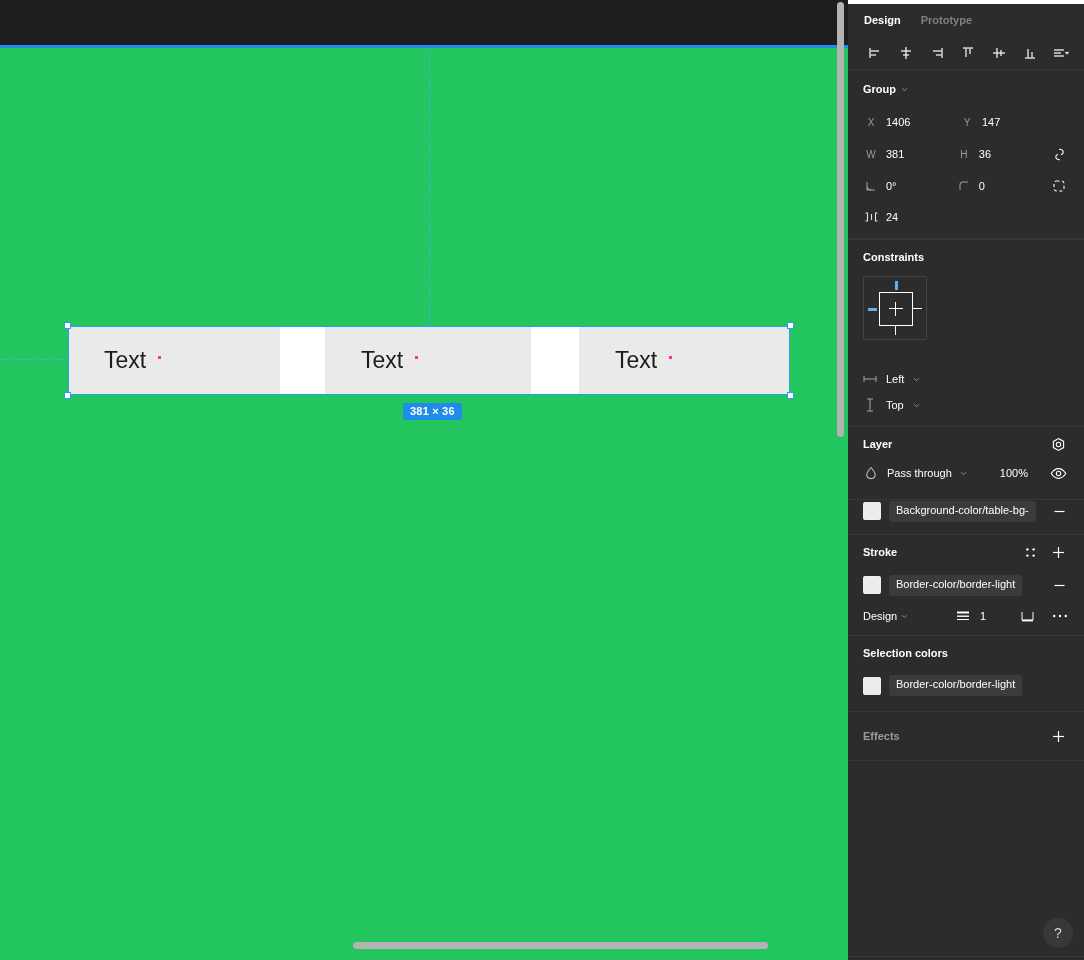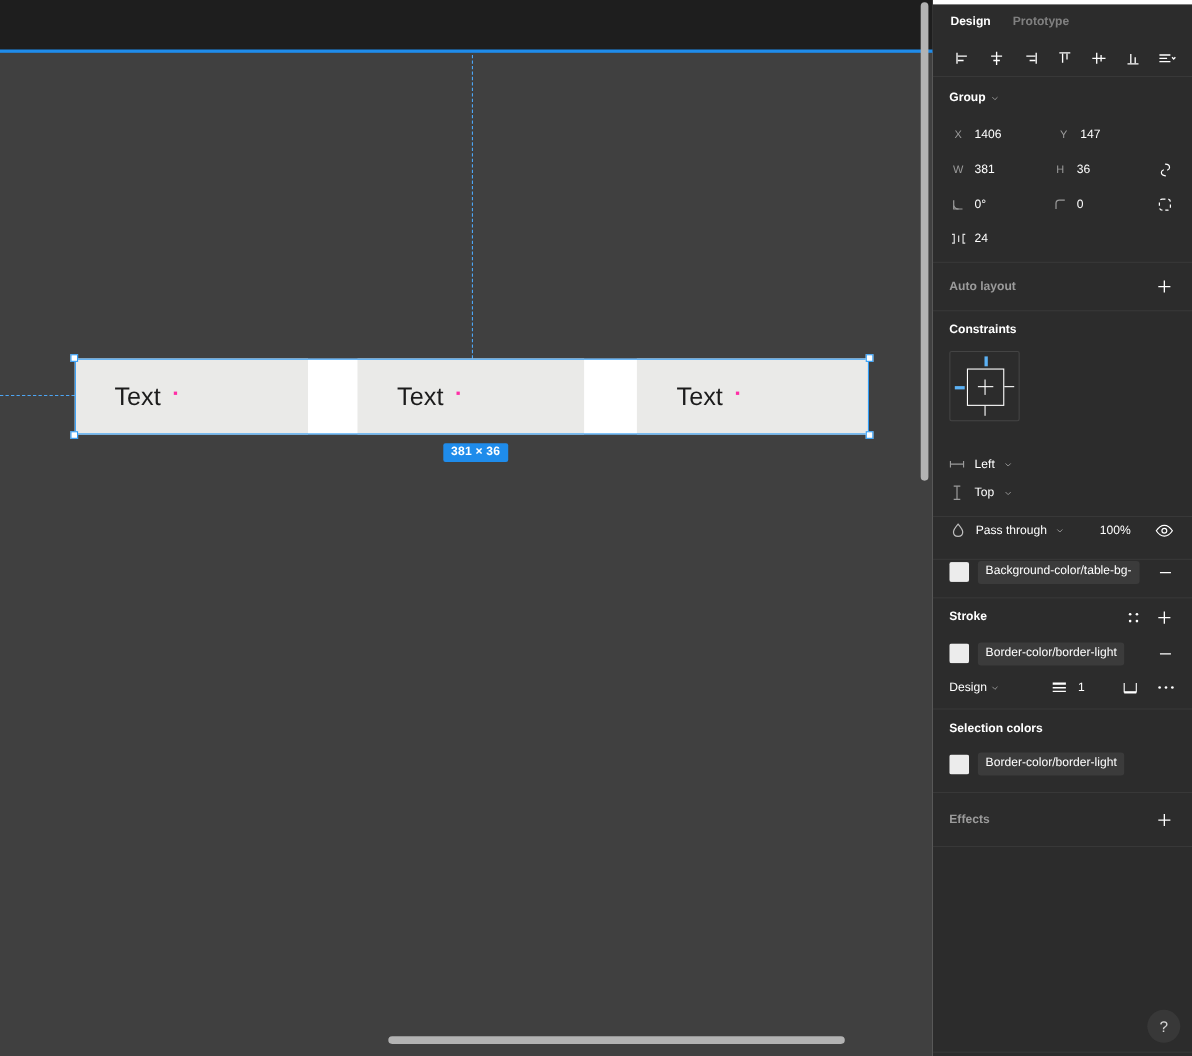--- a/index.html
+++ b/index.html
@@ -8,21 +8,21 @@
     font-family: "Liberation Sans", sans-serif;
     background: #ffffff;
     overflow: hidden;
   }
   #app { position: relative; width: 1084px; height: 960px; }
 
   
   #canvas {
     position: absolute; left: 0; top: 0;
     width: 848px; height: 960px;
-    background: #404040;
+    background: #22c55e;
     overflow: hidden;
   }
   #canvas-topbar {
     position: absolute; left: 0; top: 0;
     width: 848px; height: 47px;
     background: #1e1e1e;
   }
   #canvas-blueline {
     position: absolute; left: 0; top: 45px;
     width: 848px; height: 3px;
@@ -475,33 +475,20 @@
                 </g>
               </svg>
           </span>
           <span class="prop-val">24</span>
         </div>
       </div>
     </div>
 
     <div class="divider"></div>
 
-    <div class="section">
-      <div class="sec-head" style="height:43px;">
-        <span class="sec-title dim">Auto layout</span>
-        <span class="icon-btn">
-          <svg width="13" height="13" viewBox="0 0 13 13">
-              <g stroke="#fff" stroke-width="1.2">
-                <line x1="6.5" y1="1" x2="6.5" y2="12"></line>
-                <line x1="1" y1="6.5" x2="12" y2="6.5"></line>
-              </g>
-            </svg>
-        </span>
-      </div>
-    </div>
 
     <div class="divider"></div>
 
     <div class="section" style="padding-bottom:0;">
       <div class="sec-head">
         <span class="sec-title">Constraints</span>
       </div>
     </div>
     <div id="constraints-body">
       <div id="constraint-box">
@@ -542,20 +529,33 @@
           <span class="con-lbl">Top</span>
           <svg class="chev" width="9" height="9" viewBox="0 0 9 9">
               <polyline points="1.5,3 4.5,6 7.5,3" fill="none" stroke="#9b9b9b" stroke-width="1.1"></polyline>
             </svg>
         </div>
       </div>
     </div>
 
     <div class="divider"></div>
 
+    <div class="section" style="padding-bottom:0;">
+      <div class="sec-head">
+        <span class="sec-title">Layer</span>
+        <span class="icon-btn">
+          <svg width="15" height="15" viewBox="0 0 15 15">
+              <g fill="none" stroke="#fff" stroke-width="1.1">
+                <path d="M7.5 1.6 L12.6 4.4 L12.6 10.6 L7.5 13.4 L2.4 10.6 L2.4 4.4 Z"></path>
+                <circle cx="7.5" cy="7.5" r="2.2"></circle>
+              </g>
+            </svg>
+        </span>
+      </div>
+    </div>
     <div class="layer-row">
       <span class="blend-ico">
         <svg width="12" height="14" viewBox="0 0 12 14">
             <path d="M6 1.5 C9 5 10.2 6.6 10.2 8.6 C10.2 11.1 8.3 12.6 6 12.6 C3.7 12.6 1.8 11.1 1.8 8.6 C1.8 6.6 3 5 6 1.5 Z" fill="none" stroke="#bdbdbd" stroke-width="1.1"></path>
           </svg>
       </span>
       <span class="blend-lbl">Pass through</span>
       <svg class="chev" width="9" height="9" viewBox="0 0 9 9">
           <polyline points="1.5,3 4.5,6 7.5,3" fill="none" stroke="#9b9b9b" stroke-width="1.1"></polyline>
         </svg>

